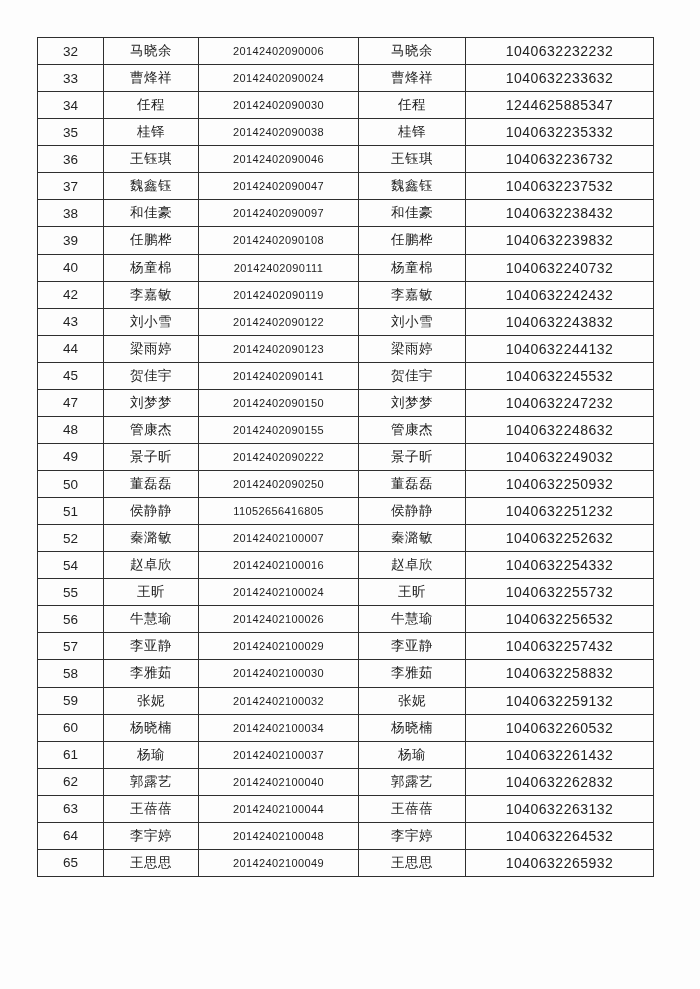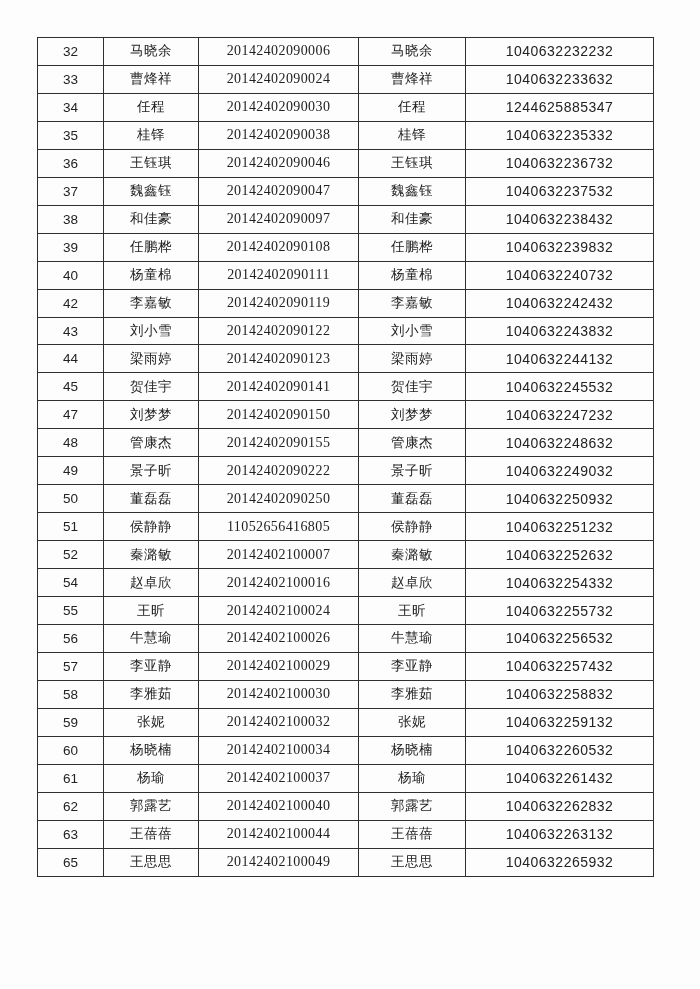--- a/index.html
+++ b/index.html
@@ -28,21 +28,21 @@
     border: 1.5px solid #2f2f2f;
     text-align: center;
     vertical-align: middle;
     padding: 0;
     overflow: hidden;
     white-space: nowrap;
     color: #222222;
   }
   td.c-idx  { font-size: 13.5px; }
   td.c-name { font-size: 13.5px; letter-spacing: 0.5px; }
-  td.c-id   { font-size: 14px; letter-spacing: 0.4px; font-family: Liberation Serif, serif; }
+  td.c-id   { font-size: 11px; letter-spacing: 0.4px; }
   td.c-code { font-size: 14px;  letter-spacing: 0.5px; color: #1d1d1d; }
 </style>
 </head>
 <body>
 
 <div class="page">
   <table class="roster">
     <colgroup>
       <col style="width:66px">
       <col style="width:95px">
@@ -248,20 +248,27 @@
           <td class="c-code">1040632262832</td>
         </tr>
         <tr>
           <td class="c-idx">63</td>
           <td class="c-name">王蓓蓓</td>
           <td class="c-id">20142402100044</td>
           <td class="c-name">王蓓蓓</td>
           <td class="c-code">1040632263132</td>
         </tr>
         <tr>
+          <td class="c-idx">64</td>
+          <td class="c-name">李宇婷</td>
+          <td class="c-id">20142402100048</td>
+          <td class="c-name">李宇婷</td>
+          <td class="c-code">1040632264532</td>
+        </tr>
+        <tr>
           <td class="c-idx">65</td>
           <td class="c-name">王思思</td>
           <td class="c-id">20142402100049</td>
           <td class="c-name">王思思</td>
           <td class="c-code">1040632265932</td>
         </tr>
       </tbody>
   </table>
 </div>
 

